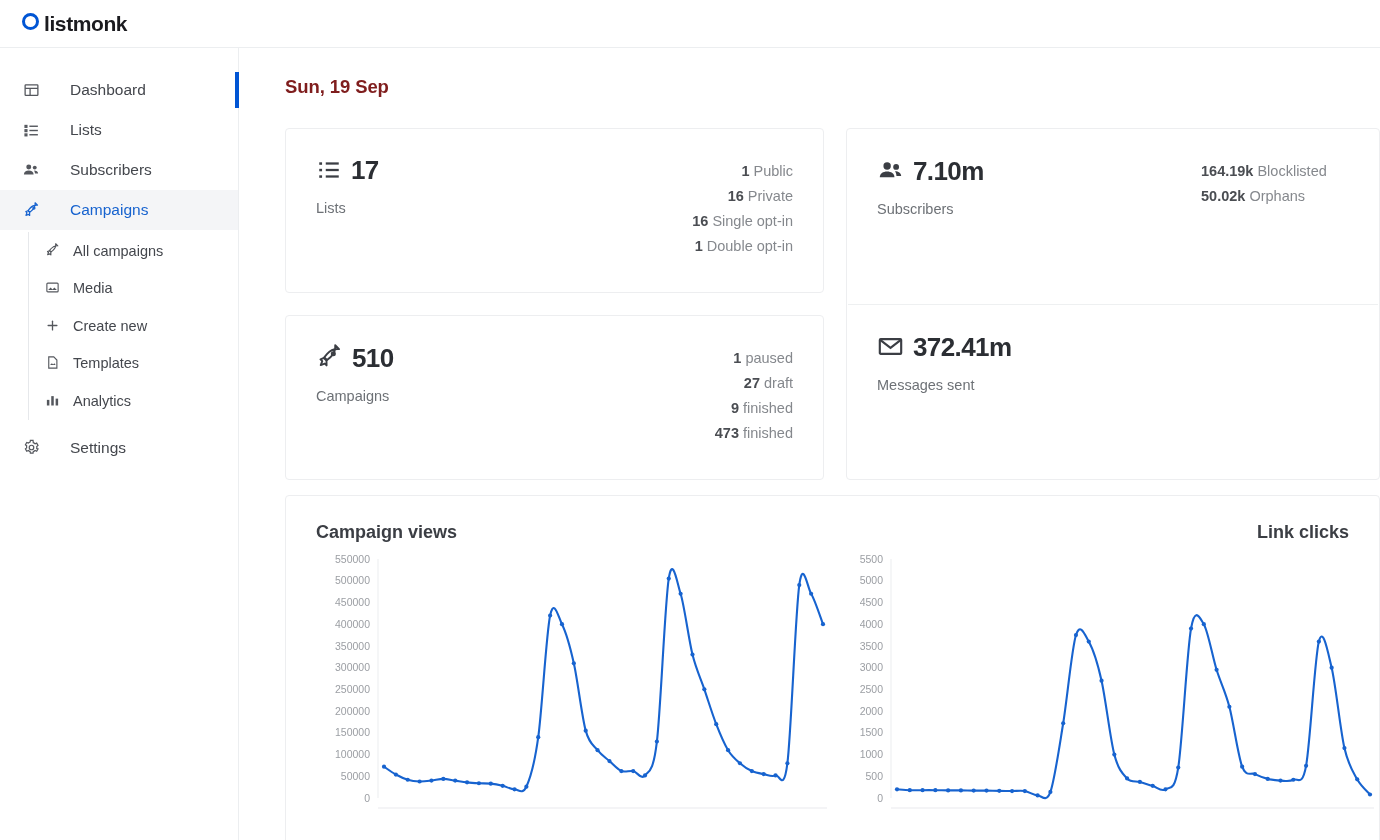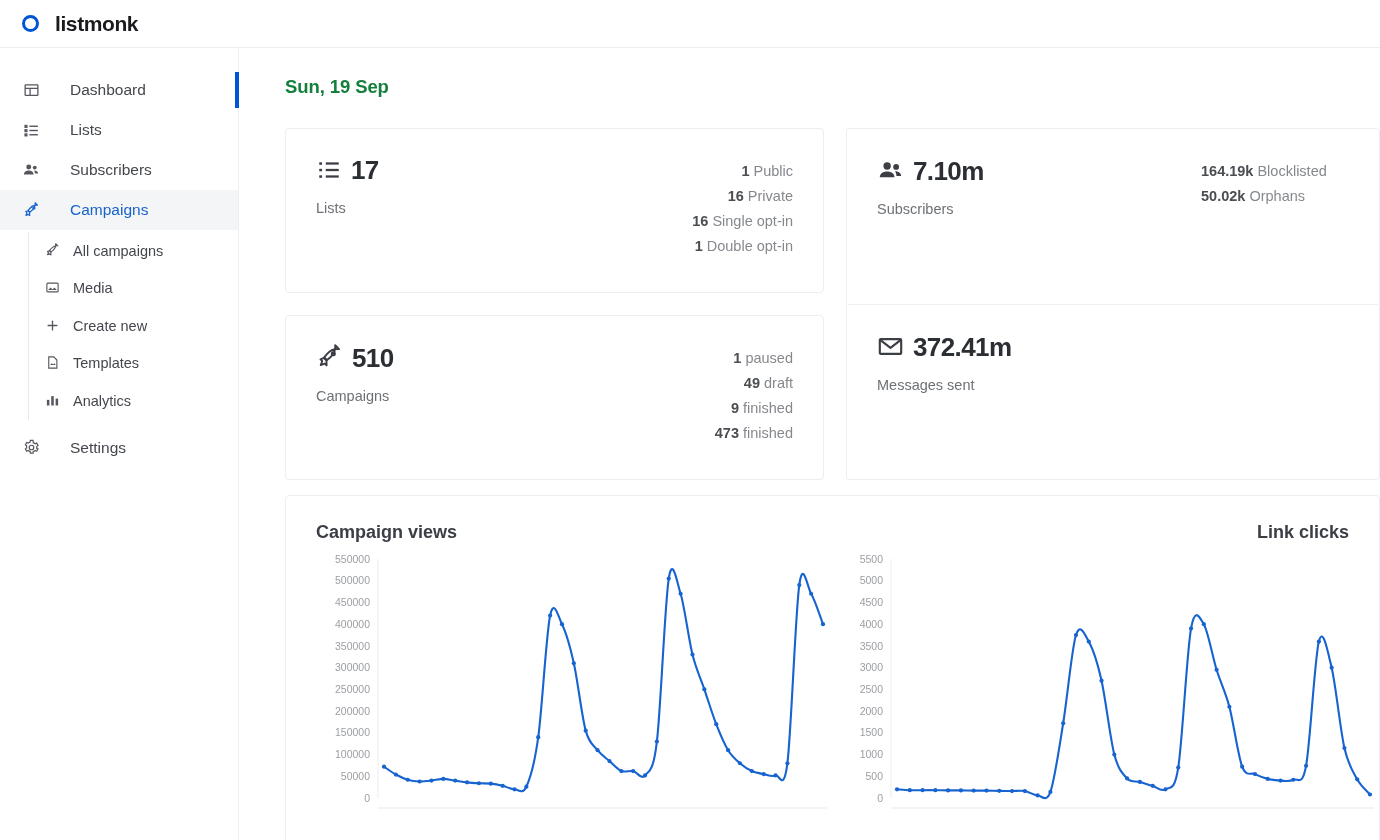--- a/index.html
+++ b/index.html
@@ -13,21 +13,21 @@
   }
 
   
   .topbar {
     position: absolute; top: 0; left: 0;
     width: 1380px; height: 48px;
     background: #fff;
     border-bottom: 1px solid #eceef0;
     display: flex; align-items: center;
   }
-  .logo { display: flex; align-items: center; gap: 16px; margin-left: 22px; }
+  .logo { display: flex; gap: 5px; margin-left: 22px; }
   .logo-ring {
     width: 17px; height: 17px; border-radius: 50%;
     border: 3.4px solid #0055d4; display: block;
   }
   .logo-text {
     font-size: 21px; font-weight: 700; letter-spacing: -0.4px;
     color: #1b1b1f; line-height: 1;
   }
 
   
@@ -72,21 +72,21 @@
   .subnav-item .nav-ico { width: 16px; height: 16px; flex: 0 0 16px; color: #54575d; }
 
   
   .main {
     position: absolute; top: 48px; left: 239px;
     width: 1141px; height: 792px;
     background: #fff;
     padding: 0;
   }
   .page-date {
-    font-size: 18.5px; font-weight: 700; color: #15803d;
+    font-size: 18.5px; font-weight: 700; color: #7f1d1d;
     margin: 28px 0 0 46px; letter-spacing: -0.1px;
   }
 
   .cards {
     position: absolute; left: 46px; top: 80px;
     width: 1095px;
     display: flex; gap: 22px;
   }
   .col { display: flex; flex-direction: column; gap: 22px; }
   .col-left { width: 539px; }
@@ -315,21 +315,21 @@
             <span>510</span>
           </div>
           <div class="stat-label">Campaigns</div>
         </div>
         <div class="stat-right">
           <div class="stat-line">
             <b>1</b>
             <span>paused</span>
           </div>
           <div class="stat-line">
-            <b>49</b>
+            <b>27</b>
             <span>draft</span>
           </div>
           <div class="stat-line">
             <b>9</b>
             <span>finished</span>
           </div>
           <div class="stat-line">
             <b>473</b>
             <span>finished</span>
           </div>

